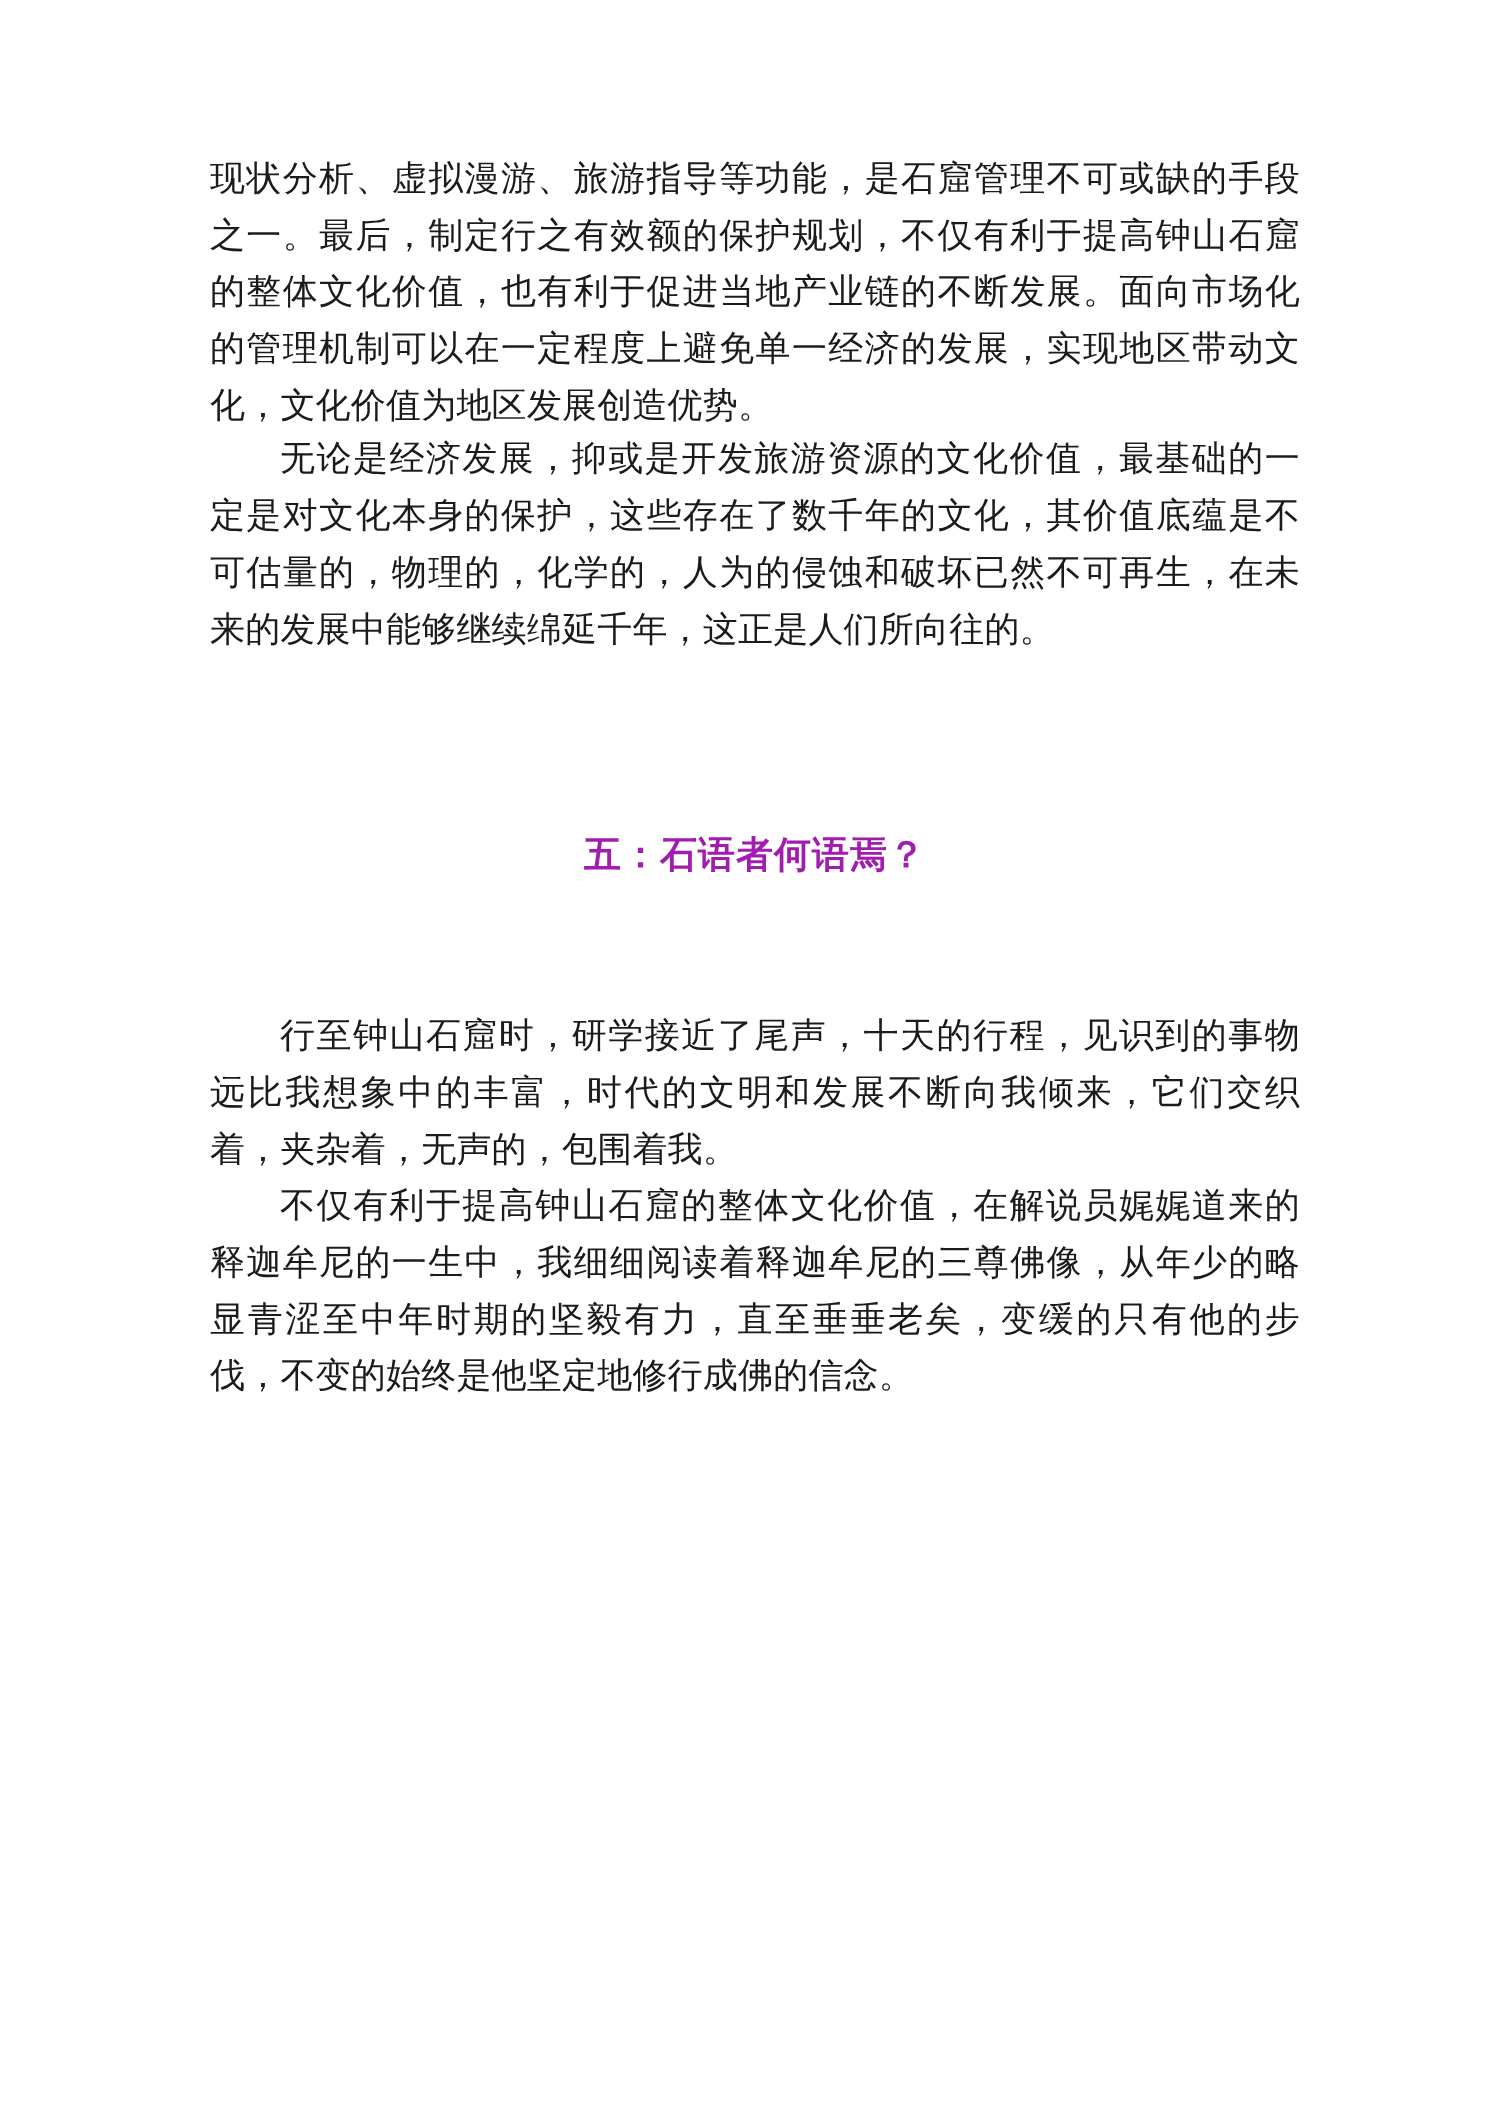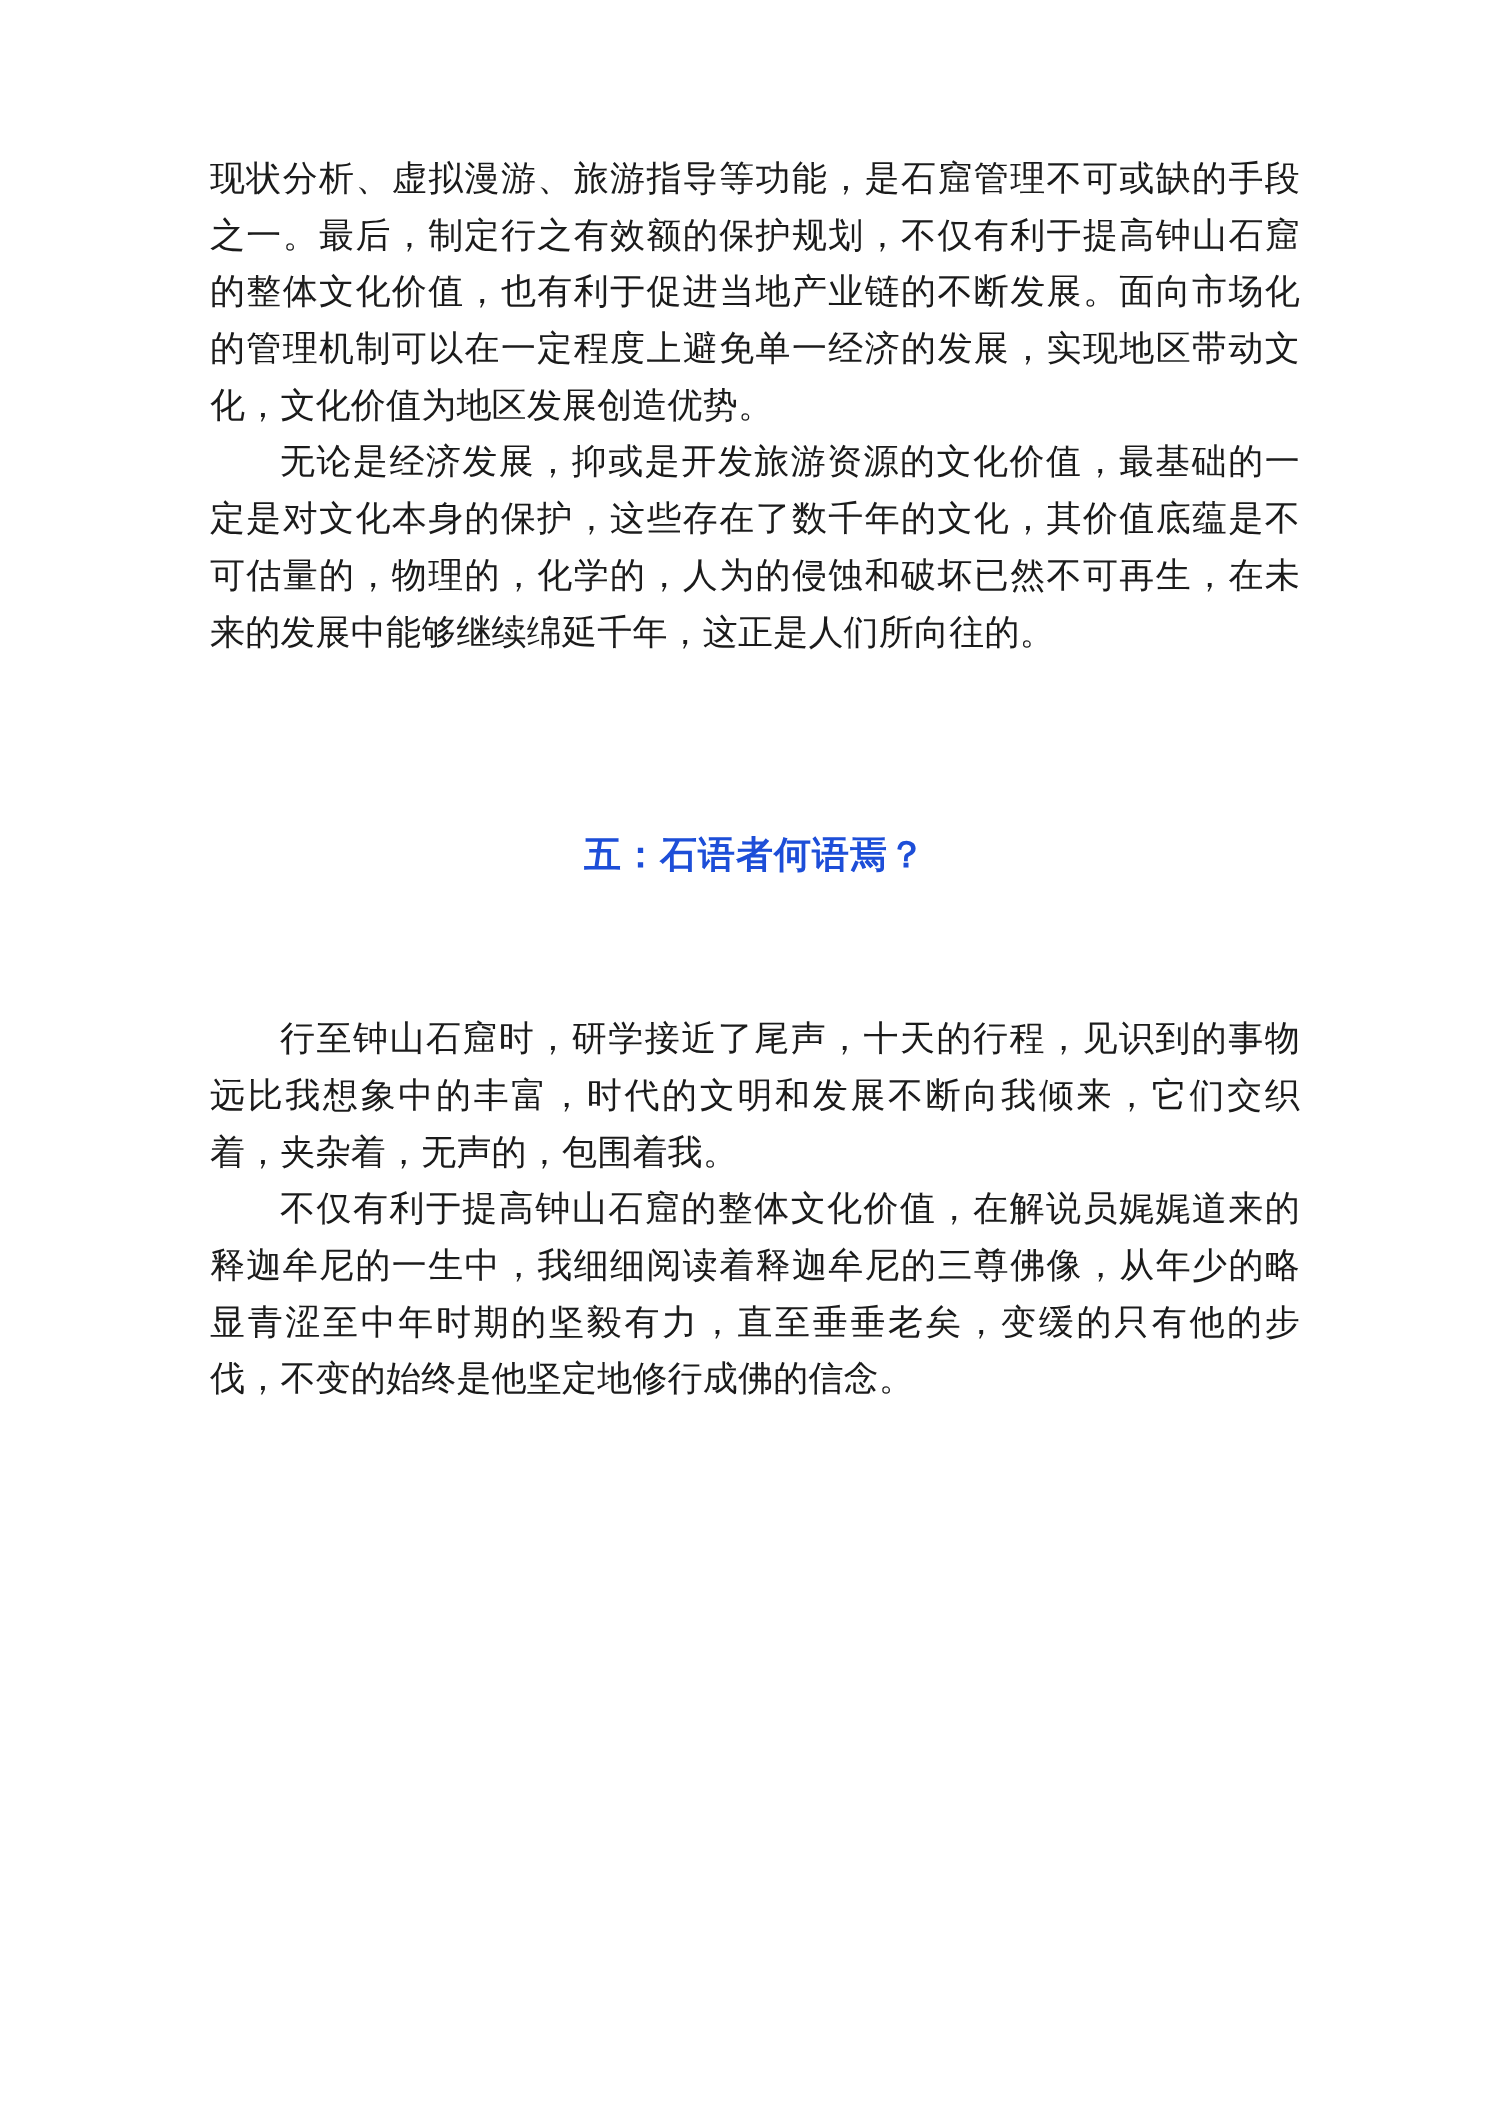--- a/index.html
+++ b/index.html
@@ -28,33 +28,34 @@
     margin: 0;
     font-size: 35px;
     line-height: 1.62;
     text-align: justify;
     text-justify: inter-ideograph;
     letter-spacing: 0.2px;
     color: #1b1b1b;
   }
   p.indent {
     text-indent: 2em;
+    font-family: Liberation Mono, monospace;
   }
   .gap-large {
     height: 170px;
   }
   .gap-after-heading {
     height: 130px;
   }
   h2.section-heading {
     margin: 0;
     font-size: 37px;
     font-weight: bold;
     text-align: center;
-    color: #1d4ed8;
+    color: #a21caf;
     letter-spacing: 1px;
   }
 </style>
 </head>
 <body>
 
 <div class="page">
   <div class="doc-body">
 
     <p class="para">现状分析、虚拟漫游、旅游指导等功能，是石窟管理不可或缺的手段之一。最后，制定行之有效额的保护规划，不仅有利于提高钟山石窟的整体文化价值，也有利于促进当地产业链的不断发展。面向市场化的管理机制可以在一定程度上避免单一经济的发展，实现地区带动文化，文化价值为地区发展创造优势。</p>

